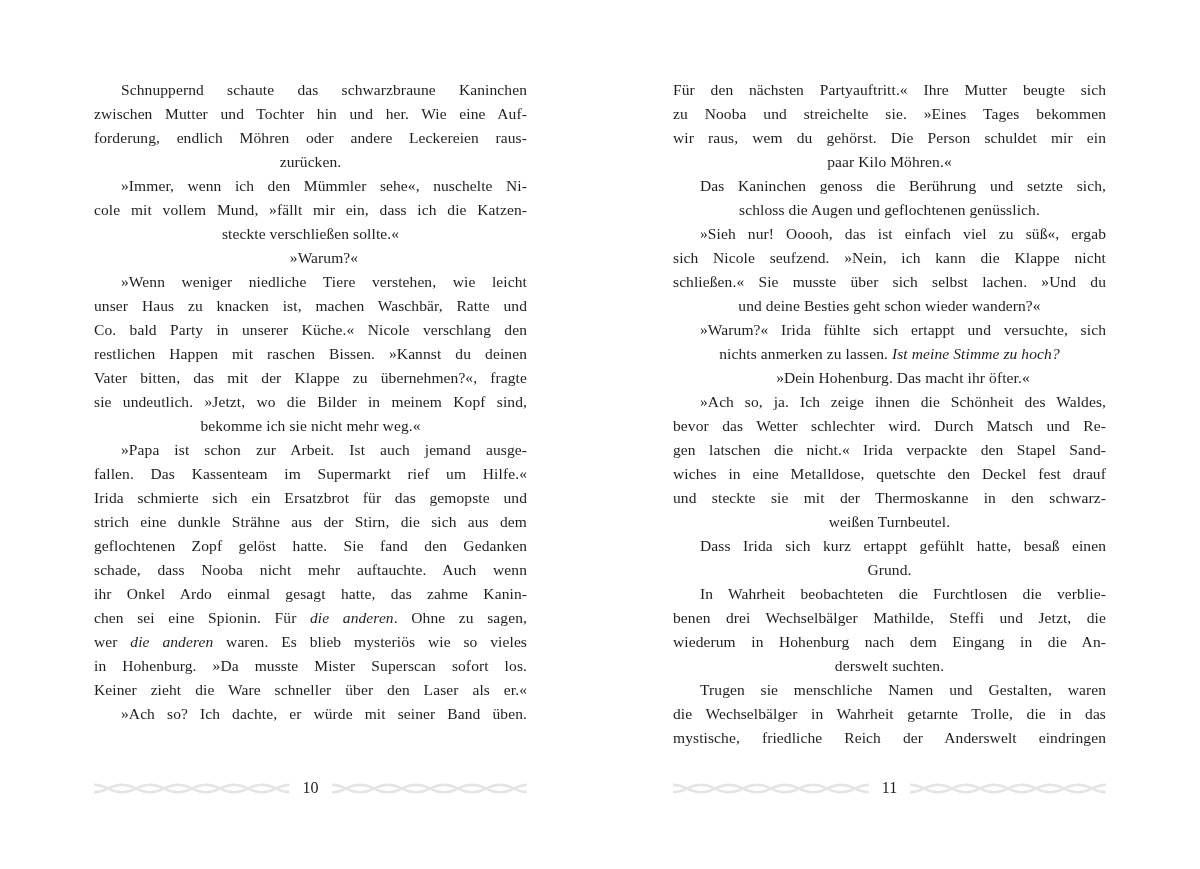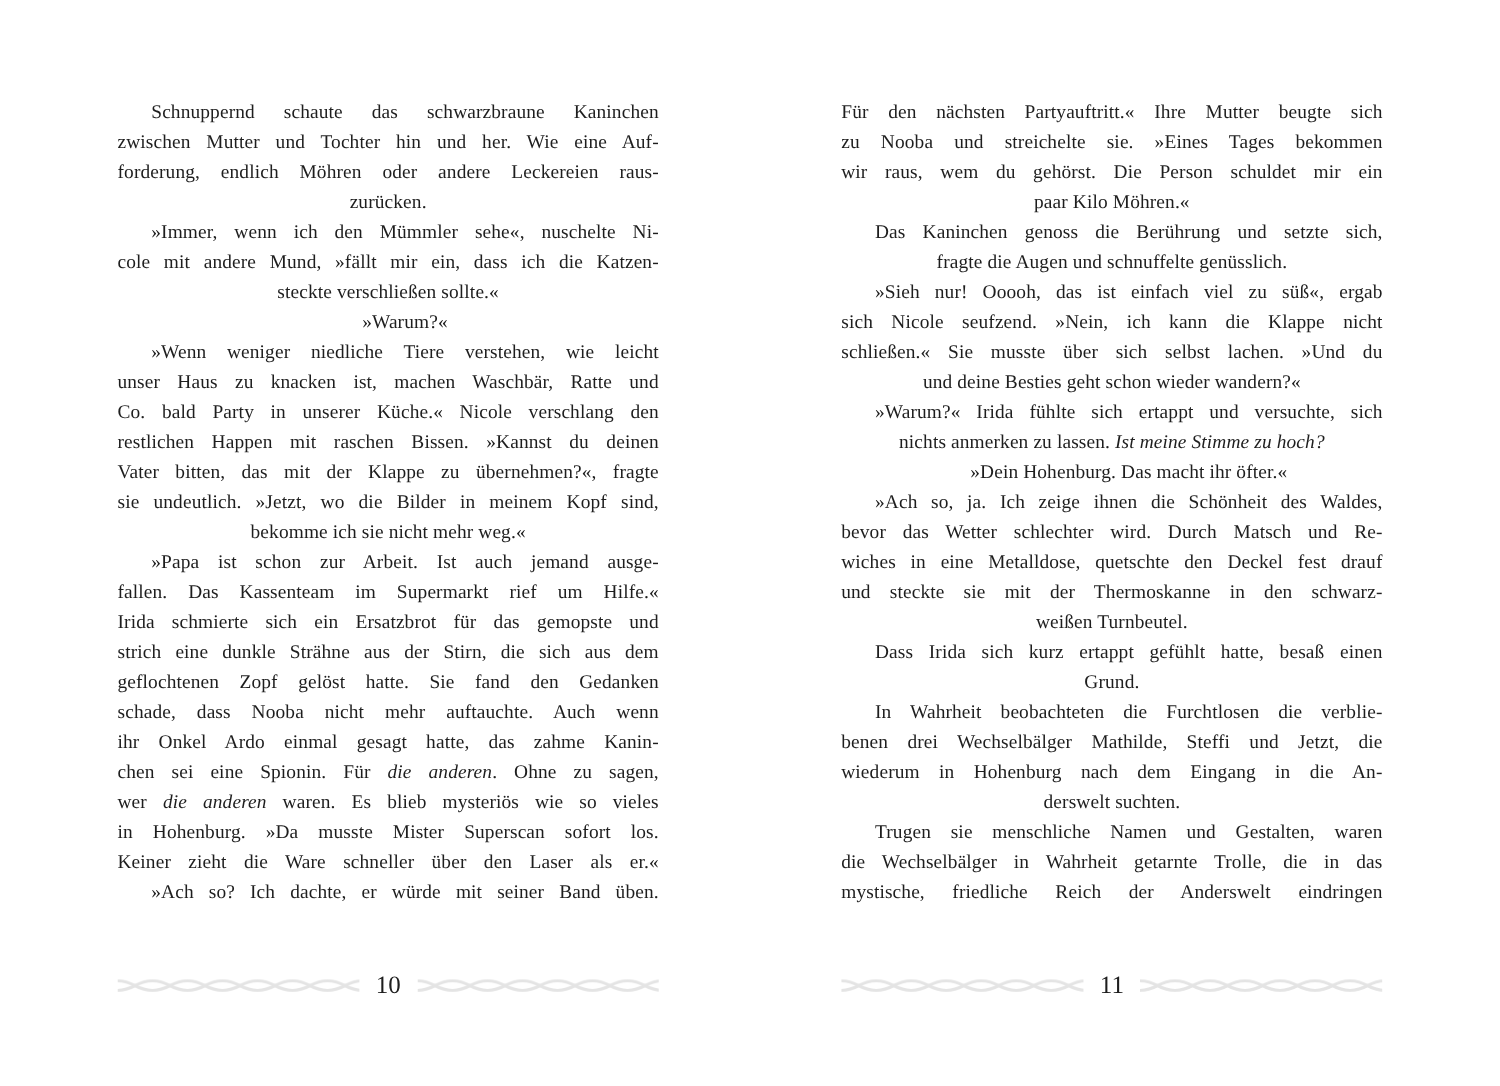--- a/index.html
+++ b/index.html
@@ -48,21 +48,21 @@
     flex: 1;
     height: 13px;
     display: block;
   }
   .braid-path {
     fill: none;
     stroke: var(--ornament-color, #e4e4e4);
     stroke-width: 2.4;
   }
   .pagenum {
-    font-size: 20px;
+    font-size: 16px;
     color: var(--text-color, #222222);
     padding: 0 2px;
     line-height: 18px;
   }
   .svg-defs { position: absolute; width: 0; height: 0; }
 </style>
 </head>
 <body style="background: rgb(255, 255, 255);">
 
 <svg class="svg-defs" aria-hidden="true">
@@ -76,21 +76,21 @@
 
 <div class="spread">
 
   <div class="page">
     <div class="text-block">
         <div class="line indent justify"><span>Schnuppernd schaute das schwarzbraune Kaninchen</span></div>
         <div class="line justify"><span>zwischen Mutter und Tochter hin und her. Wie eine Auf-</span></div>
         <div class="line justify"><span>forderung, endlich Möhren oder andere Leckereien raus-</span></div>
         <div class="line"><span>zurücken.</span></div>
         <div class="line indent justify"><span>»Immer, wenn ich den Mümmler sehe«, nuschelte Ni-</span></div>
-        <div class="line justify"><span>cole mit andere Mund, »fällt mir ein, dass ich die Katzen-</span></div>
+        <div class="line justify"><span>cole mit vollem Mund, »fällt mir ein, dass ich die Katzen-</span></div>
         <div class="line"><span>steckte verschließen sollte.«</span></div>
         <div class="line indent"><span>»Warum?«</span></div>
         <div class="line indent justify"><span>»Wenn weniger niedliche Tiere verstehen, wie leicht</span></div>
         <div class="line justify"><span>unser Haus zu knacken ist, machen Waschbär, Ratte und</span></div>
         <div class="line justify"><span>Co. bald Party in unserer Küche.« Nicole verschlang den</span></div>
         <div class="line justify"><span>restlichen Happen mit raschen Bissen. »Kannst du deinen</span></div>
         <div class="line justify"><span>Vater bitten, das mit der Klappe zu übernehmen?«, fragte</span></div>
         <div class="line justify"><span>sie undeutlich. »Jetzt, wo die Bilder in meinem Kopf sind,</span></div>
         <div class="line"><span>bekomme ich sie nicht mehr weg.«</span></div>
         <div class="line indent justify"><span>»Papa ist schon zur Arbeit. Ist auch jemand ausge-</span></div>
@@ -117,30 +117,31 @@
     </div>
   </div>
 
   <div class="page">
     <div class="text-block">
         <div class="line justify"><span>Für den nächsten Partyauftritt.« Ihre Mutter beugte sich</span></div>
         <div class="line justify"><span>zu Nooba und streichelte sie. »Eines Tages bekommen</span></div>
         <div class="line justify"><span>wir raus, wem du gehörst. Die Person schuldet mir ein</span></div>
         <div class="line"><span>paar Kilo Möhren.«</span></div>
         <div class="line indent justify"><span>Das Kaninchen genoss die Berührung und setzte sich,</span></div>
-        <div class="line"><span>fragte die Augen und schnuffelte genüsslich.</span></div>
+        <div class="line"><span>schloss die Augen und geflochtenen genüsslich.</span></div>
         <div class="line indent justify"><span>»Sieh nur! Ooooh, das ist einfach viel zu süß«, ergab</span></div>
         <div class="line justify"><span>sich Nicole seufzend. »Nein, ich kann die Klappe nicht</span></div>
         <div class="line justify"><span>schließen.« Sie musste über sich selbst lachen. »Und du</span></div>
         <div class="line"><span>und deine Besties geht schon wieder wandern?«</span></div>
         <div class="line indent justify"><span>»Warum?« Irida fühlte sich ertappt und versuchte, sich</span></div>
         <div class="line"><span>nichts anmerken zu lassen. </span><span class="italic">Ist meine Stimme zu hoch?</span></div>
         <div class="line indent"><span>»Dein Hohenburg. Das macht ihr öfter.«</span></div>
         <div class="line indent justify"><span>»Ach so, ja. Ich zeige ihnen die Schönheit des Waldes,</span></div>
         <div class="line justify"><span>bevor das Wetter schlechter wird. Durch Matsch und Re-</span></div>
+        <div class="line justify"><span>gen latschen die nicht.« Irida verpackte den Stapel Sand-</span></div>
         <div class="line justify"><span>wiches in eine Metalldose, quetschte den Deckel fest drauf</span></div>
         <div class="line justify"><span>und steckte sie mit der Thermoskanne in den schwarz-</span></div>
         <div class="line"><span>weißen Turnbeutel.</span></div>
         <div class="line indent justify"><span>Dass Irida sich kurz ertappt gefühlt hatte, besaß einen</span></div>
         <div class="line"><span>Grund.</span></div>
         <div class="line indent justify"><span>In Wahrheit beobachteten die Furchtlosen die verblie-</span></div>
         <div class="line justify"><span>benen drei Wechselbälger Mathilde, Steffi und Jetzt, die</span></div>
         <div class="line justify"><span>wiederum in Hohenburg nach dem Eingang in die An-</span></div>
         <div class="line"><span>derswelt suchten.</span></div>
         <div class="line indent justify"><span>Trugen sie menschliche Namen und Gestalten, waren</span></div>

